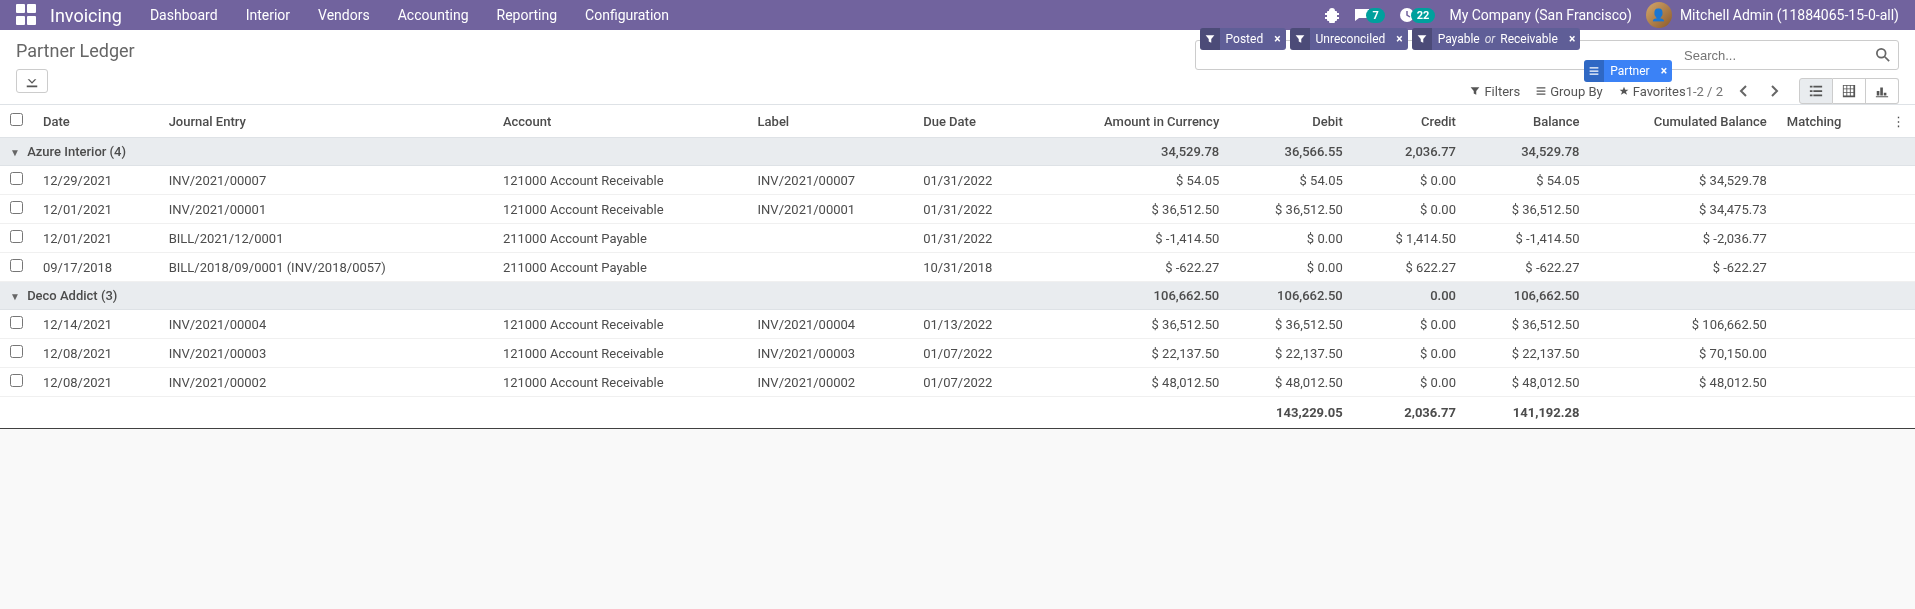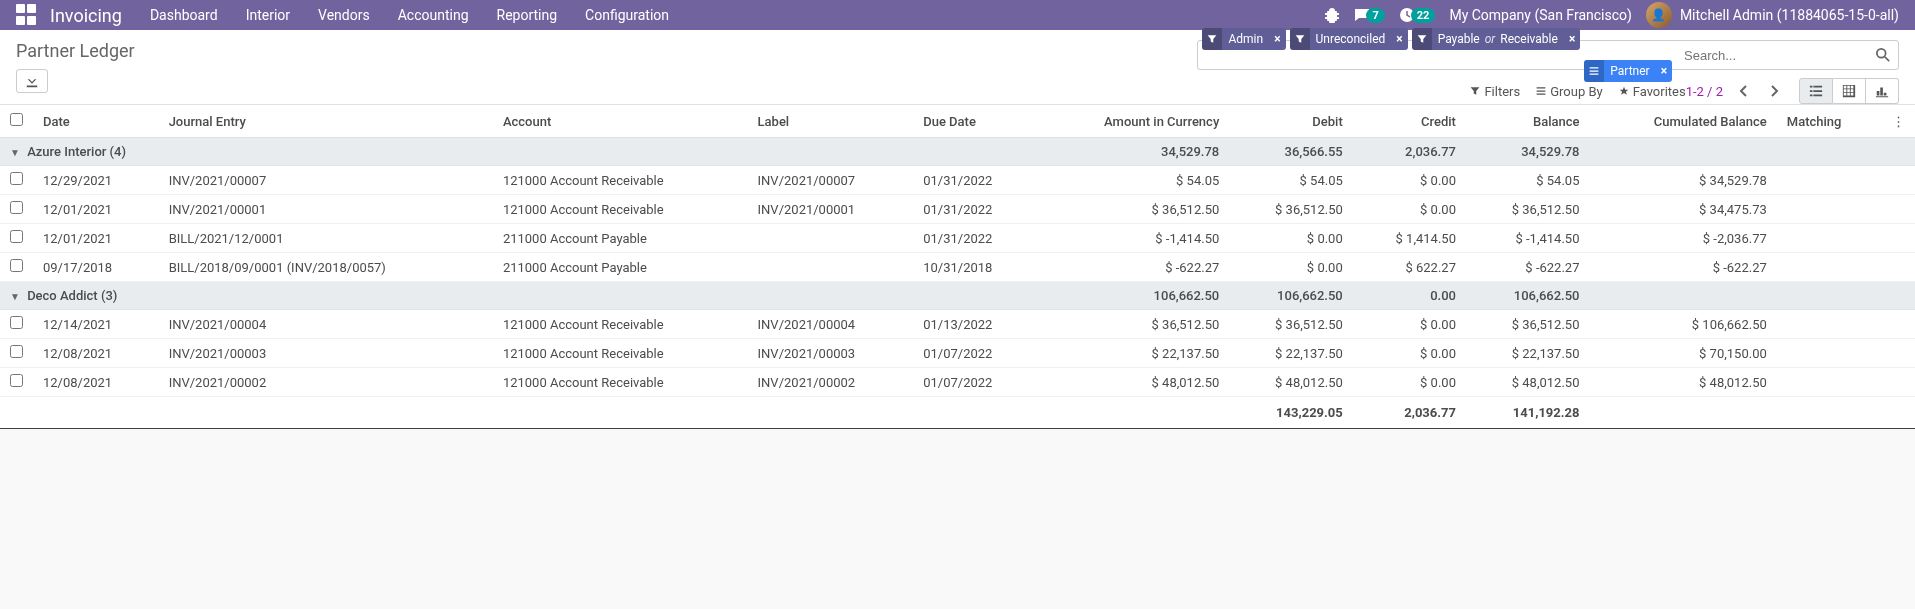--- a/index.html
+++ b/index.html
@@ -32,21 +32,21 @@
 .facet .flabel em { font-style: italic; opacity: 0.8; margin: 0 2px; }
 .facet .fclose { padding: 0 5px; cursor: pointer; font-weight: bold; }
 .cp-search input { border: none; outline: none; flex: 1; padding: 0 8px; font-size: 13px; min-width: 150px; }
 .cp-search .search-icon { padding: 0 8px; color: #666; cursor: pointer; }
 .cp-bottom { display: flex; align-items: center; justify-content: space-between; padding-bottom: 8px; }
 .cp-bottom .left-actions { display: flex; gap: 8px; }
 .btn-outline { border: 1px solid #ccc; background: #fff; padding: 4px 8px; border-radius: 3px; cursor: pointer; color: #444; display: flex; align-items: center; gap: 4px; }
 .cp-bottom .search-options { display: flex; gap: 16px; margin-left: 0; }
 .cp-bottom .search-options .opt { cursor: pointer; color: #555; font-size: 13px; display: flex; align-items: center; gap: 4px; }
 .cp-bottom .right-controls { display: flex; align-items: center; gap: 16px; }
-.pager { display: flex; align-items: flex-end; gap: 12px; color: #a21caf; font-size: 13px; }
+.pager { display: flex; align-items: flex-end; gap: 12px; color: #737373; font-size: 13px; }
 .pager .pbtn { cursor: pointer; color: #666; padding: 2px 4px; }
 .view-switch { display: flex; }
 .view-switch .vbtn { border: 1px solid #ccc; padding: 5px 9px; cursor: pointer; background: #fff; display: flex; align-items: center; }
 .view-switch .vbtn + .vbtn { border-left: none; }
 .view-switch .vbtn.active { background: #e9ecef; }
 .view-switch .vbtn:first-child { border-radius: 3px 0 0 3px; }
 .view-switch .vbtn:last-child { border-radius: 0 3px 3px 0; }
 
 
 .list-view { background: #fff; overflow-x: auto; }
@@ -131,21 +131,21 @@
     </div>
     <div class="cp-mid-right">
       <div class="cp-search">
         <div class="facets" id="facets-container">
             <div class="facet">
               <span class="ficon">
                 <svg width="10" height="10" viewBox="0 0 16 16">
                   <path fill="#fff" d="M1 2h14l-5 6v6l-4-2V8L1 2z"></path>
                 </svg>
               </span>
-              <span class="flabel">Admin</span>
+              <span class="flabel">Posted</span>
               <span class="fclose">×</span>
             </div>
             <div class="facet">
               <span class="ficon">
                 <svg width="10" height="10" viewBox="0 0 16 16">
                   <path fill="#fff" d="M1 2h14l-5 6v6l-4-2V8L1 2z"></path>
                 </svg>
               </span>
               <span class="flabel">Unreconciled</span>
               <span class="fclose">×</span>

